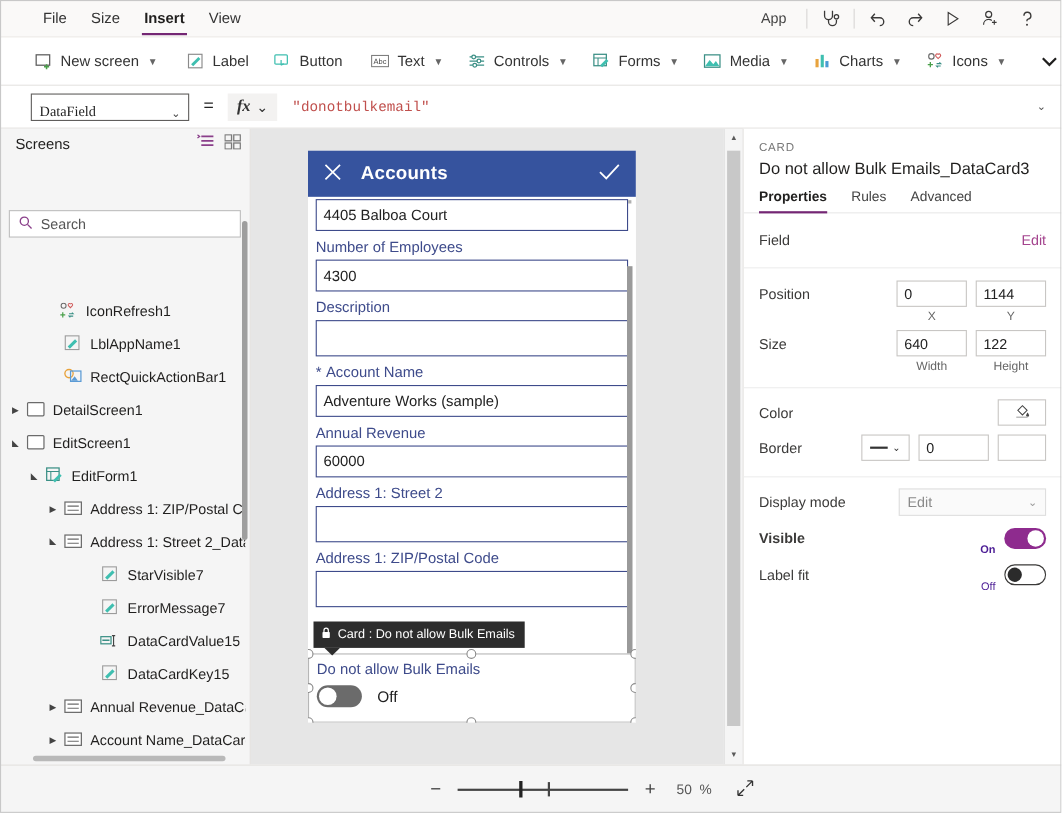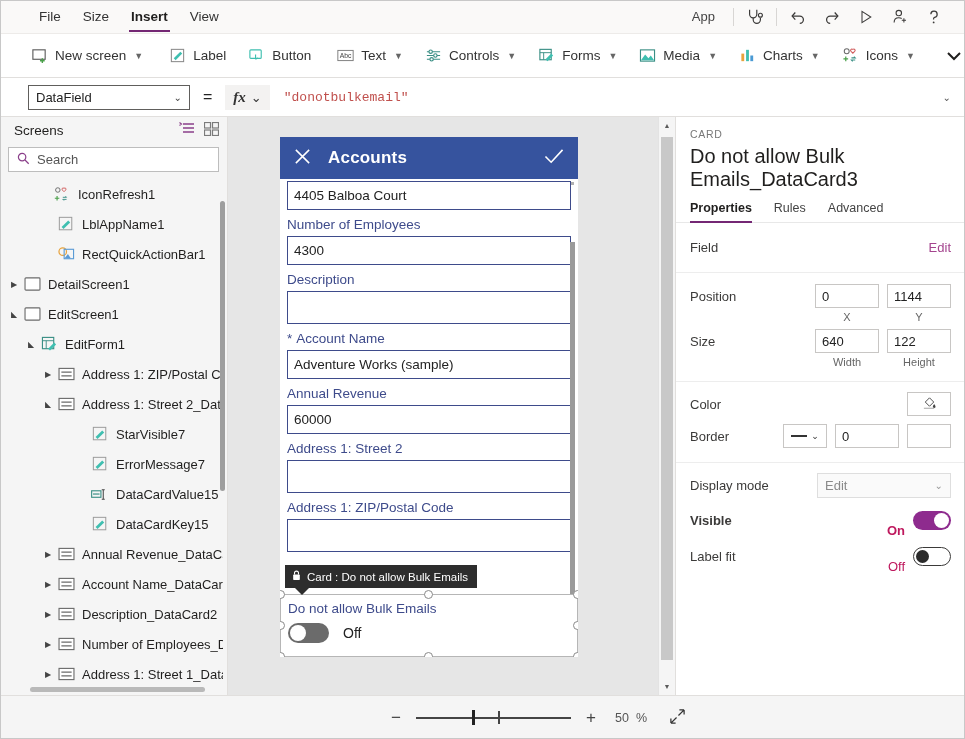--- a/index.html
+++ b/index.html
@@ -47,39 +47,39 @@
   .rb-sep { width:1px; height:22px; background:#e1dfdd; margin:0 2px; }
   .rb-ico { width:17px; height:17px; display:flex; align-items:center; justify-content:center; }
   .rb-more { margin-left:6px; padding:0 14px; height:44px; display:flex; align-items:center; cursor:pointer; }
 
   
   .formulabar {
     height:39px; min-height:39px; background:#fff; border-bottom:1px solid #e1dfdd;
     display:flex; align-items:center; padding-left:28px;
   }
   .prop-select {
-    width:162px; height:25px; border:1px solid #605e5c; background:#fff;
-    display:flex; align-items:center; padding:0 7px; font-size:13px; color:#222; cursor:pointer;
+    width:144px; height:25px; border:1px solid #605e5c; background:#fff;
+    display:flex; align-items:flex-end; padding:0 7px; font-size:13px; color:#222; cursor:pointer;font-family:Liberation Serif, serif;
   }
   .prop-select .chev { margin-left:auto; font-size:10px; color:#444; }
   .eq { padding:0 13px; font-size:16px; color:#222; }
   .fx-box {
     height:25px; display:flex; align-items:center; padding:0 8px; background:#f3f2f1; gap:5px; cursor:pointer;
   }
   .fx { font-style:italic; font-family:"Liberation Serif", serif; font-size:15px; color:#333; font-weight:bold;}
   .formula-text {
     flex:1; padding-left:14px; font-family:"Liberation Mono", monospace; font-size:13px; color:#c0504d;
   }
   .fb-chev { padding:0 14px; font-size:10px; color:#555; cursor:pointer; }
 
   
   .body { flex:1; display:flex; min-height:0; position:relative; }
 
   
-  .sidebar { width:228px; min-width:228px; background:#f5f5f5; border-right:1px solid #e1dfdd; display:flex; flex-direction:column; position:relative; }
+  .sidebar { width:228px; min-width:228px; background:#f5f5f5; border-right:1px solid #e1dfdd; display:flex; flex-direction:column; position:relative;gap:44px; }
   .sb-head { height:27px; display:flex; align-items:center; padding:0 8px 0 14px; }
   .sb-title { font-size:13.5px; color:#201f1e; }
   .sb-head-icons { margin-left:auto; display:flex; gap:9px; align-items:center; }
   .sb-search {
     margin:3px 8px 0 8px; height:25px; background:#fff; border:1px solid #bdbdbd;
     display:flex; align-items:center; padding:0 8px; gap:7px;
   }
   .sb-search .ph { font-size:13px; color:#555; }
   .tree { flex:1; overflow:hidden; padding-top:7px; position:relative; }
   .tnode {
@@ -155,41 +155,41 @@
   .slider .track { position:absolute; left:0; right:0; height:2px; background:#444; }
   .slider .tick { position:absolute; width:2px; height:13px; background:#444; }
   .slider .knob { position:absolute; width:3px; height:15px; background:#222; }
   .zb-val { font-size:12.5px; color:#555; margin-left:10px; }
   .zb-pct { font-size:12.5px; color:#555; margin-left:7px; }
   .zb-expand { margin-left:22px; cursor:pointer; color:#333; }
 
   
   .rpanel { width:290px; min-width:290px; background:#fff; border-left:1px solid #e1dfdd; display:flex; flex-direction:column; }
   .rp-kind { font-size:10.5px; color:#777; letter-spacing:.7px; padding:11px 0 0 14px; }
-  .rp-name { font-size:20px; color:#201f1e; padding:5px 14px 0 14px; }
+  .rp-name { font-size:15px; color:#201f1e; padding:5px 14px 0 14px; }
   .rp-tabs { display:flex; padding:0 14px; margin-top:10px; border-bottom:1px solid #e8e8e8; }
   .rp-tab { font-size:12.5px; color:#444; padding:0 0 7px 0; margin-right:22px; cursor:pointer; position:relative; }
   .rp-tab.active { font-weight:bold; color:#201f1e; }
   .rp-tab.active:after { content:""; position:absolute; left:0; right:0; bottom:-1px; height:2.5px; background:#742774; }
   .rp-sec { padding:0 14px; border-bottom:1px solid #ededed; }
   .rp-row { display:flex; align-items:center; min-height:36px; }
   .rp-lbl { font-size:13px; color:#3b3a39; }
   .rp-right { margin-left:auto; display:flex; align-items:center; gap:8px; }
   .lnk { color:#a4448e; font-size:13px; cursor:pointer; }
   .nin { width:64px; height:24px; border:1px solid #c8c6c4; font-size:13px; color:#222; display:flex; align-items:center; padding:0 6px; background:#fff; }
   .sublbl { font-size:11px; color:#666; text-align:center; }
   .subrow { display:flex; justify-content:flex-end; gap:8px; padding-bottom:3px; }
   .subrow .sublbl { width:64px; }
   .swatch-btn { width:44px; height:24px; border:1px solid #c8c6c4; background:#fff; display:flex; align-items:center; justify-content:center; cursor:pointer; }
   .border-style { width:44px; height:24px; border:1px solid #c8c6c4; background:#fff; display:flex; align-items:center; justify-content:center; gap:4px; cursor:pointer; font-size:9px; color:#333; }
   .border-style .dash { width:16px; height:1.5px; background:#333; }
   .border-swatch { width:44px; height:24px; border:1px solid #c8c6c4; background:#fff; }
   .sel-disabled { width:134px; height:25px; border:1px solid #dedede; background:#fafafa; display:flex; align-items:center; padding:0 7px; font-size:13px; color:#8a8a8a; }
   .sel-disabled .chev { margin-left:auto; font-size:10px; color:#999; }
-  .state { font-size:13px; color:#be185d;margin-top:21px; }
+  .state { font-size:10px; color:#4c1d95;margin-top:21px; }
   .sw { width:38px; height:19px; border-radius:10px; position:relative; cursor:pointer; }
   .sw.on { background:#8e2b8e; }
   .sw.on:after { content:""; position:absolute; right:2px; top:2px; width:15px; height:15px; border-radius:50%; background:#fff; }
   .sw.off { background:#fff; border:1px solid #3b3a39; }
   .sw.off:after { content:""; position:absolute; left:2px; top:2px; width:13px; height:13px; border-radius:50%; background:#2b2b2b; }
   .outer-border { position:absolute; inset:0; border:1px solid #c8c8c8; pointer-events:none; }
 </style>
 </head>
 <body>
 

